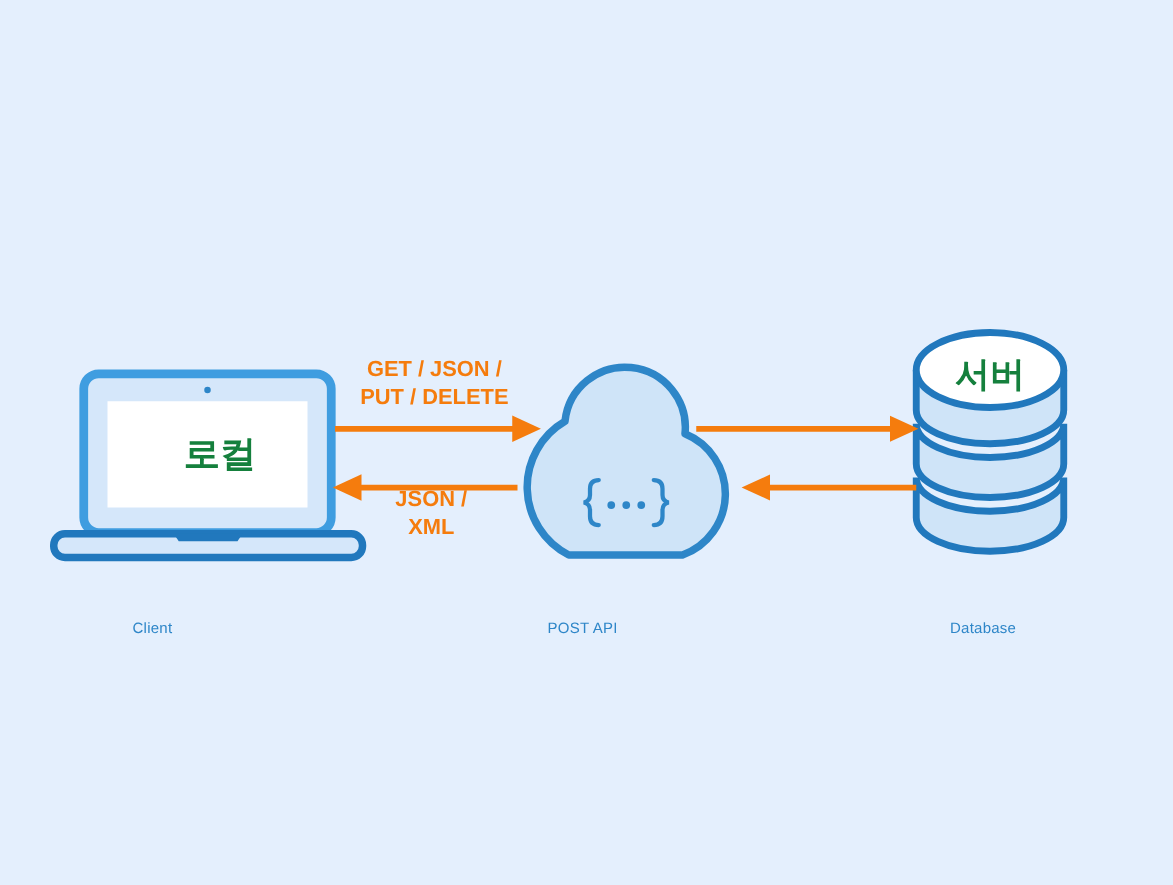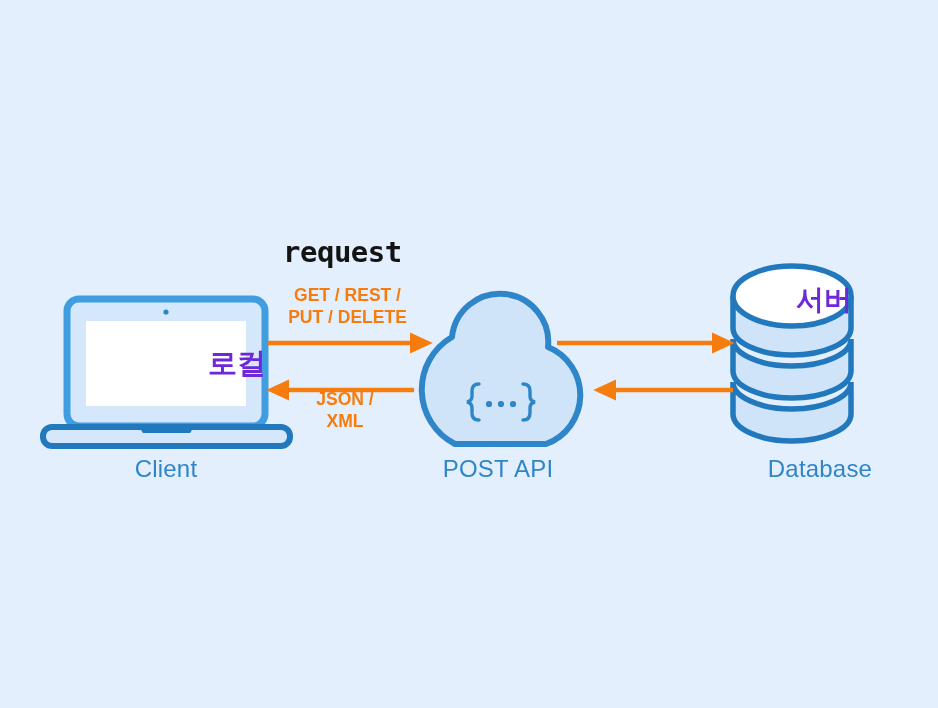--- a/index.html
+++ b/index.html
@@ -22,33 +22,34 @@
     position: absolute;
     left: 0;
     top: 0;
     width: 938px;
     height: 708px;
     display: block;
   }
   .node-label {
     position: absolute;
     color: #2e86c8;
-    font-size: 24px;
+    font-size: 12px;
     font-family: "Liberation Sans", sans-serif;
     font-weight: 400;
-    text-align: center;
+    text-align: left;
     white-space: nowrap;
     letter-spacing: 0.2px;
+    margin-top: 40px;
   }
   .inner-label {
     position: absolute;
-    color: #6d28d9;
+    color: #15803d;
     font-weight: bold;
     font-family: Liberation Serif, serif;
-    text-align: right;
+    text-align: center;
     white-space: nowrap;
   }
   .flow-title {
     position: absolute;
     color: #141414;
     font-family: "DejaVu Sans Mono", monospace;
     font-weight: bold;
     font-size: 29px;
     letter-spacing: -0.5px;
     white-space: nowrap;
@@ -138,25 +139,24 @@
   <div class="inner-label" style="left:86px; top:344px; width:180px; font-size:29px;">로컬</div>
 
   <div class="inner-label" style="left:732px; top:281px; width:120px; font-size:28px;">서버</div>
 
   <div class="node-label" style="left:106px; top:455px; width:120px;">Client</div>
 
   <div class="node-label" style="left:438px; top:455px; width:120px;">POST API</div>
 
   <div class="node-label" style="left:760px; top:455px; width:120px;">Database</div>
 
-  <div class="flow-title" style="left:283px; top:235px;">request</div>
 
 
   <div class="verb-label" style="left:270px; top:284px; width:155px;">
-    <div>GET / REST /</div>
+    <div>GET / JSON /</div>
     <div>PUT / DELETE</div>
   </div>
 
   <div class="verb-label" style="left:285px; top:388px; width:120px;">
     <div>JSON /</div>
     <div>XML</div>
   </div>
 
 </div>
 

